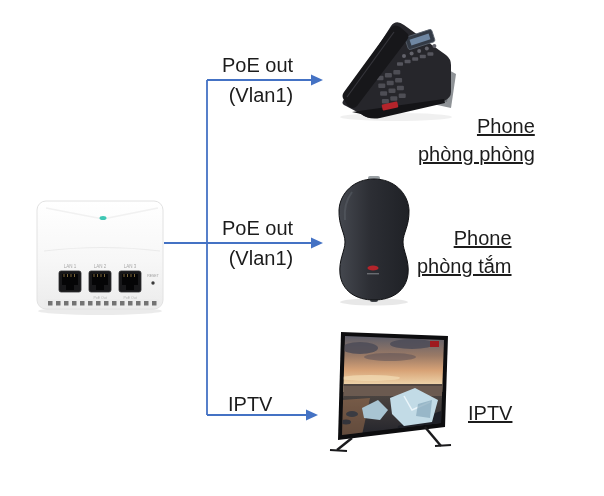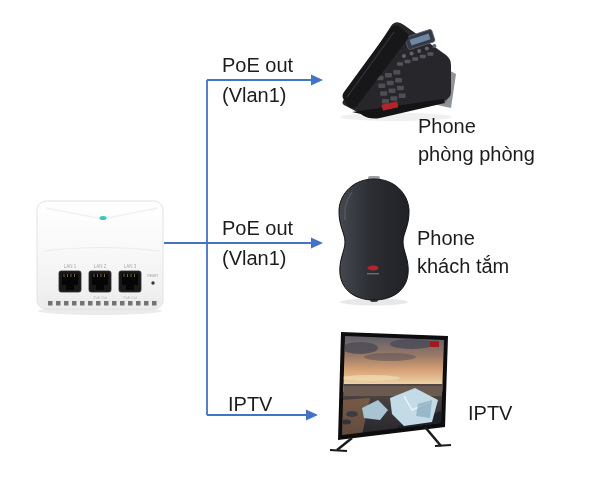--- a/index.html
+++ b/index.html
@@ -2,30 +2,31 @@
 <html><head>
 <meta charset="utf-8">
 <style>
   html,body{margin:0;padding:0;background:#ffffff;}
   #canvas{
     position:relative;
     width:604px;height:496px;
     background:#ffffff;
     overflow:hidden;
     font-family:"Liberation Sans", sans-serif;
+    text-align:right;
   }
   #diagram-svg{position:absolute;left:0;top:0;}
   .lbl{
     position:absolute;
     color:#1c1c1c;
     font-size:20px;
     white-space:nowrap;
   }
   .conn-lbl{line-height:30px;}
-  .dev-lbl{line-height:28px;}
+  .dev-lbl{line-height:28px;text-decoration:underline;}
 </style>
 </head>
 <body>
 
 <div id="canvas">
 
   <svg id="diagram-svg" width="604" height="496" viewBox="0 0 604 496">
     <defs>
       <linearGradient id="apGrad" x1="0" y1="0" x2="0" y2="1">
         <stop offset="0" stop-color="#ffffff"></stop>
@@ -237,20 +238,20 @@
     <div>IPTV</div>
   </div>
 
   <div class="lbl dev-lbl" style="left:418px;top:112px">
     <div>Phone</div>
     <div>phòng phòng</div>
   </div>
 
   <div class="lbl dev-lbl" style="left:417px;top:224px">
     <div>Phone</div>
-    <div>khách tắm</div>
+    <div>phòng tắm</div>
   </div>
 
   <div class="lbl dev-lbl" style="left:468px;top:399px">
     <div>IPTV</div>
   </div>
 
 </div>
 
 </body></html>

